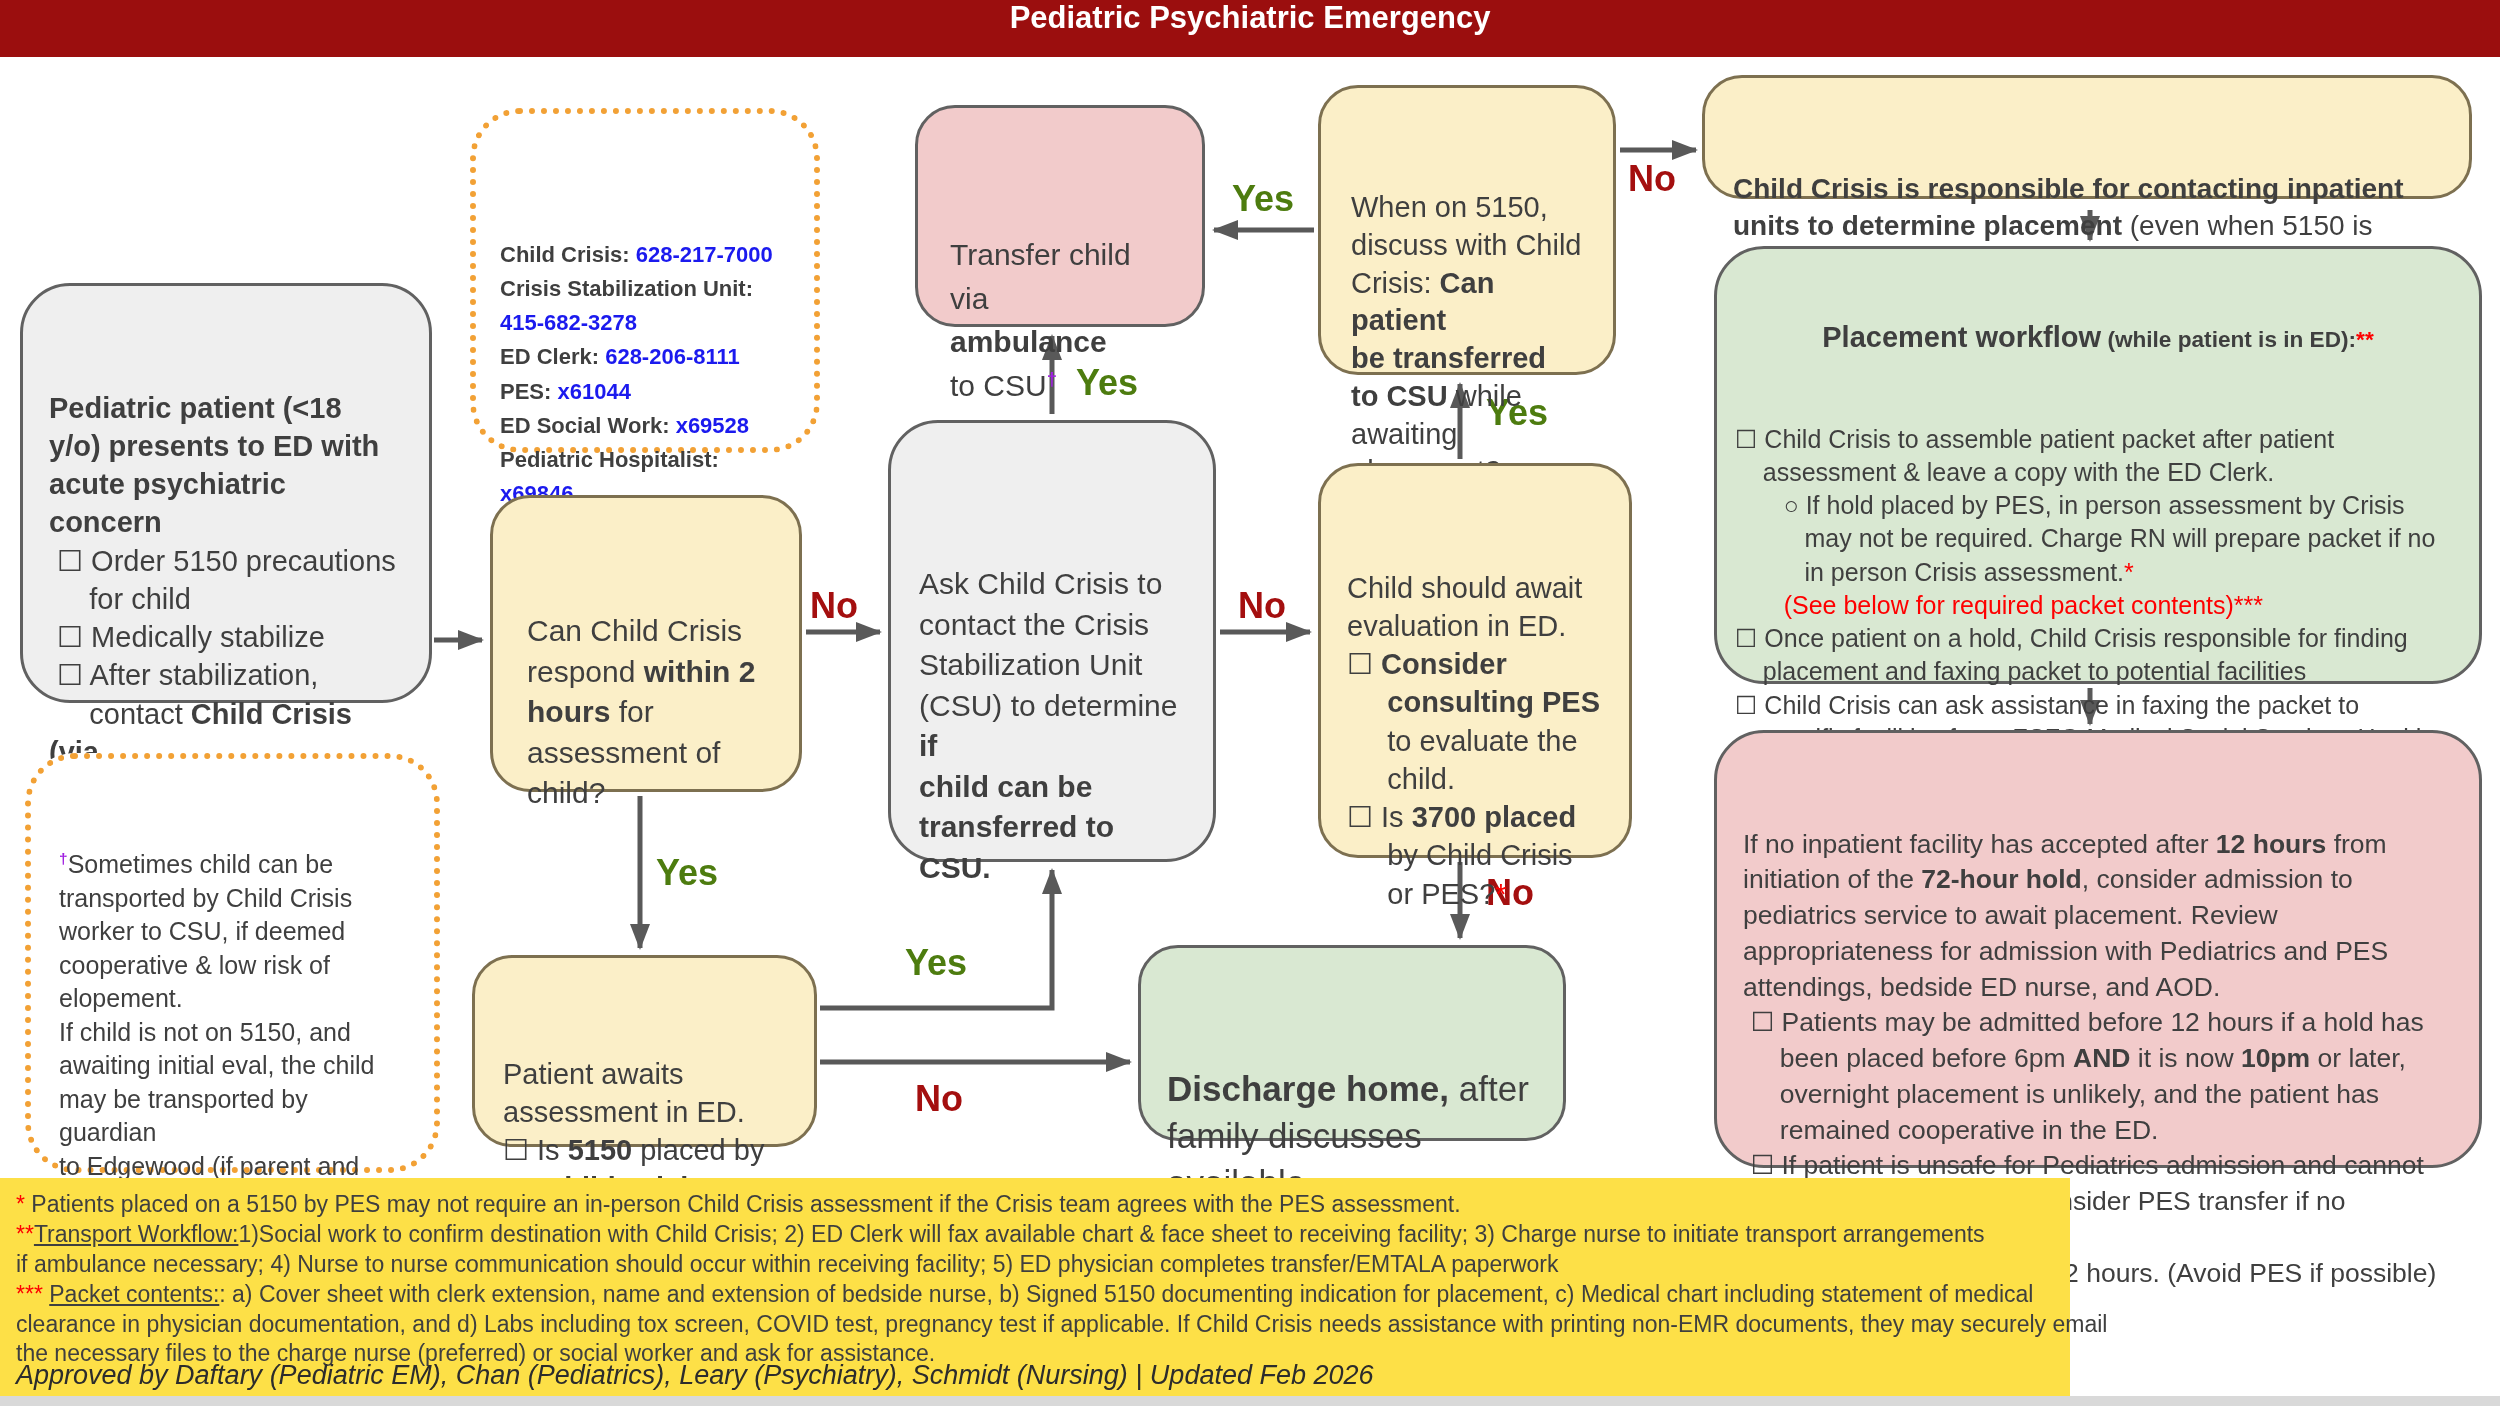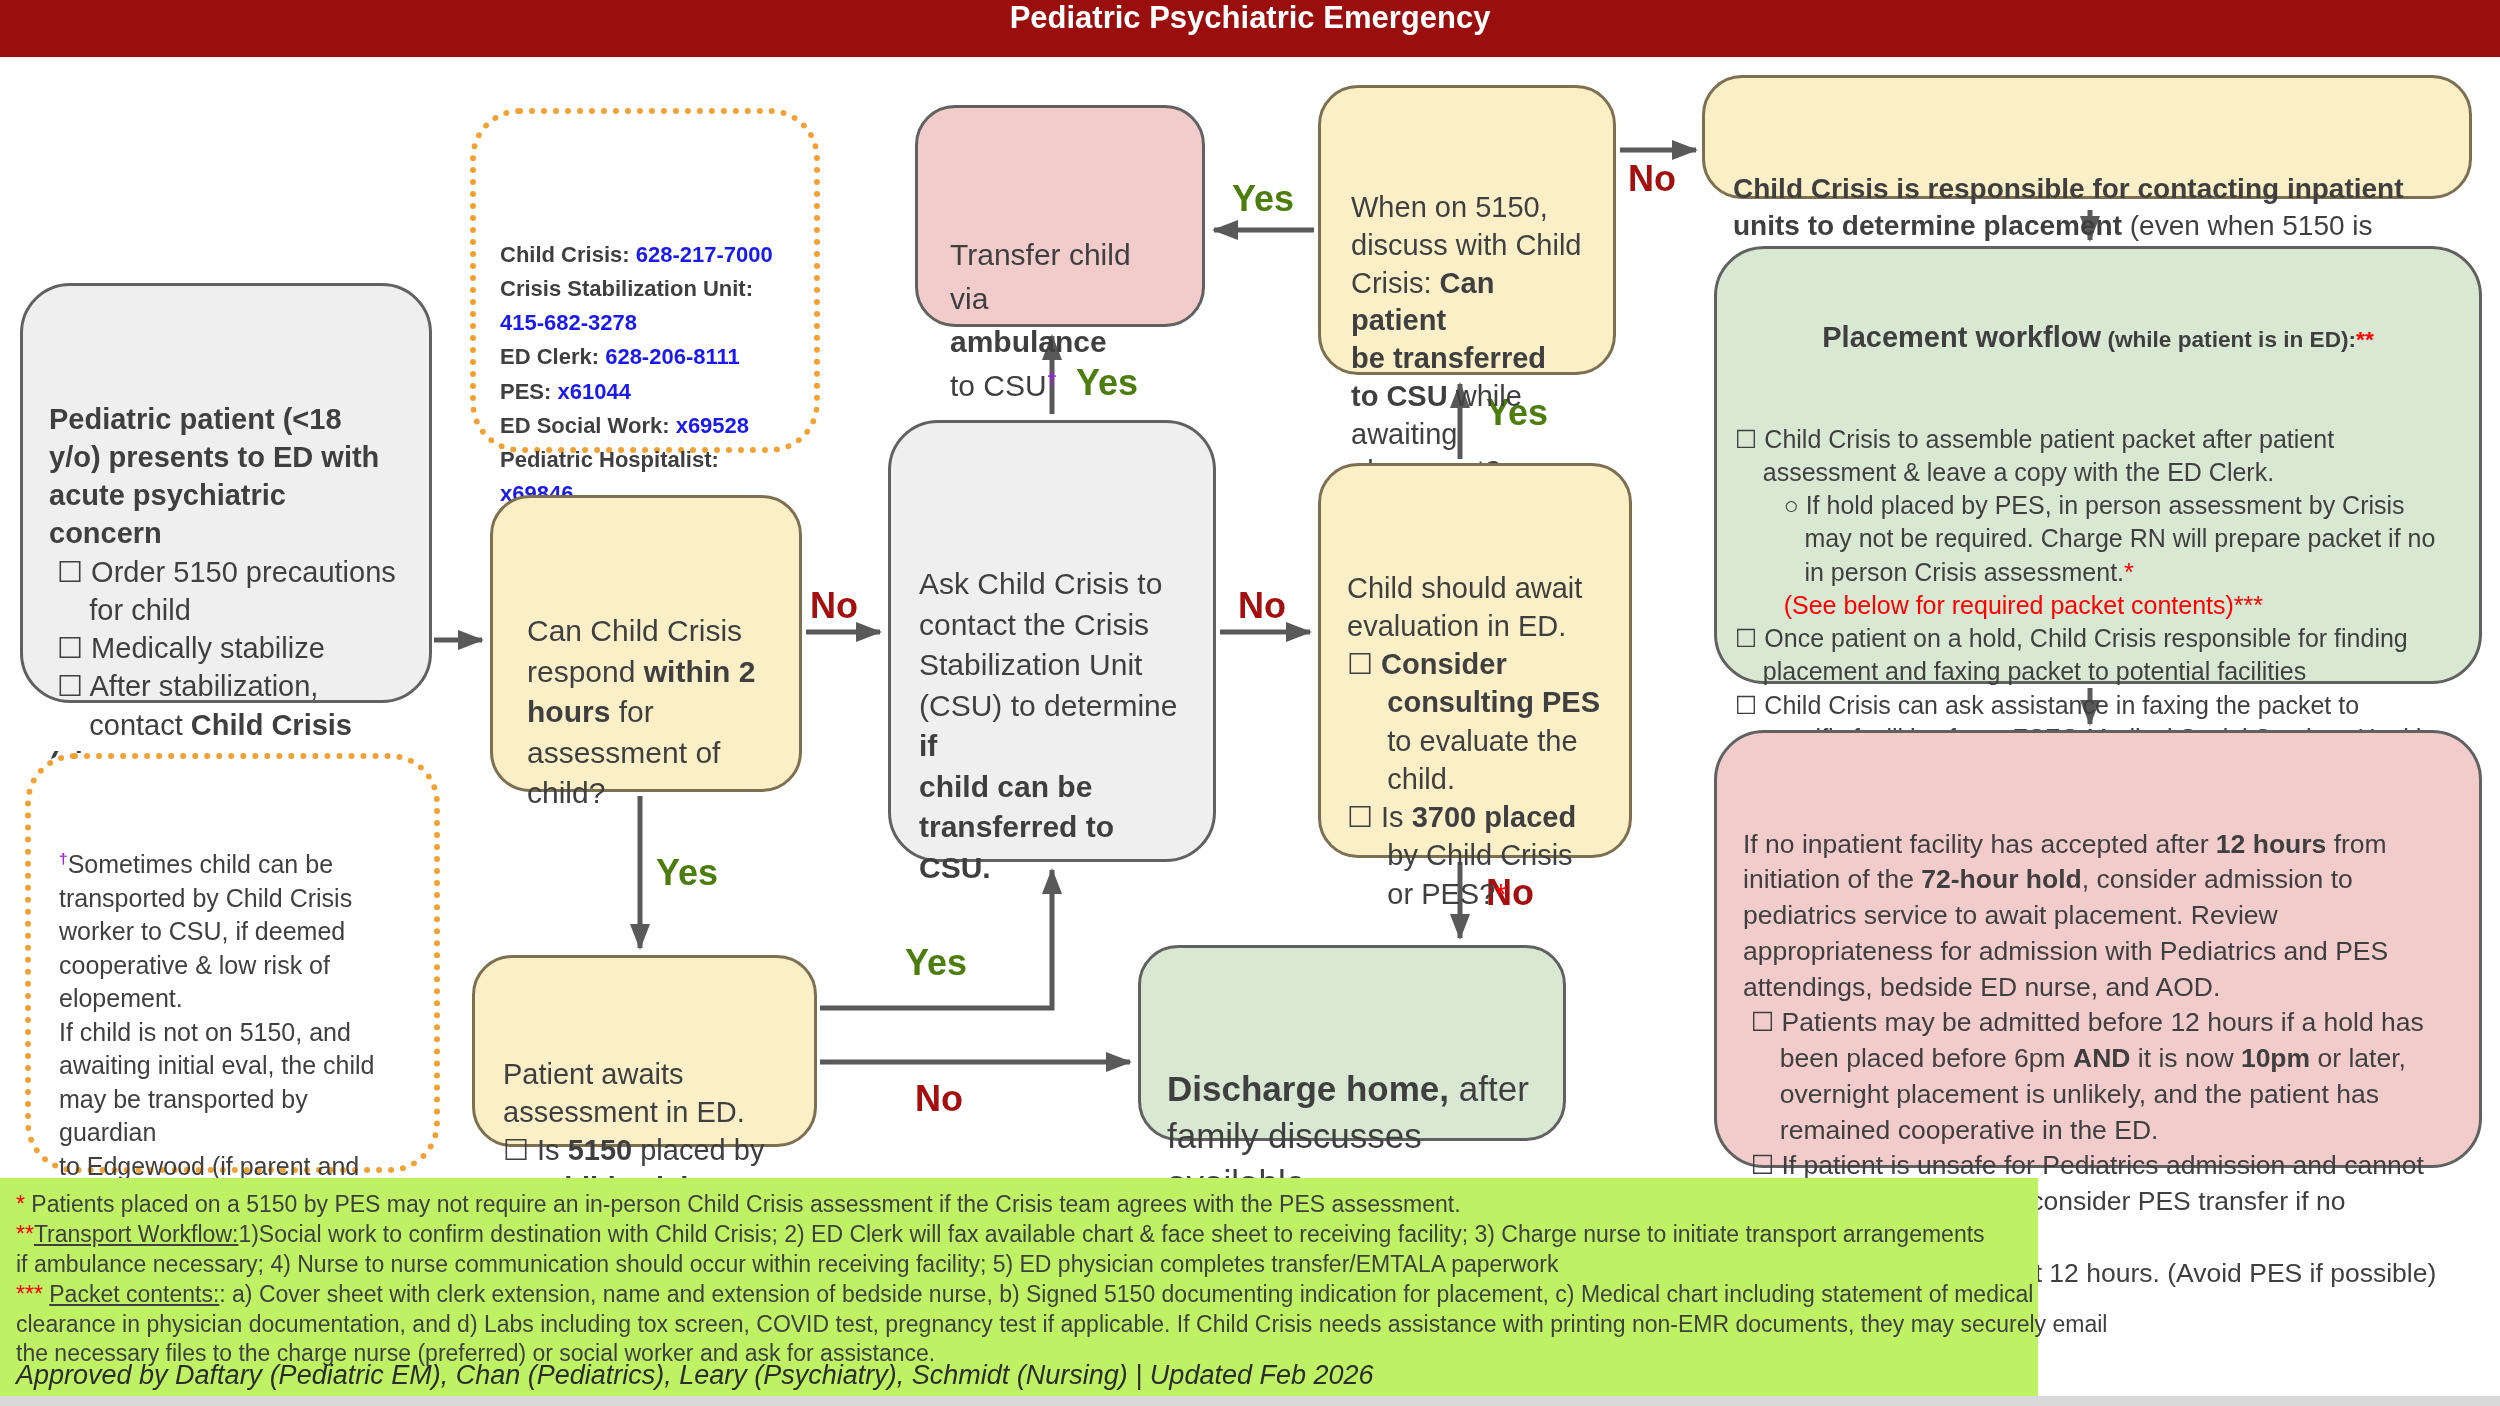--- a/index.html
+++ b/index.html
@@ -20,21 +20,21 @@
   .red{color:#fe0000;}
   .u{text-decoration:underline;}
   .i{font-style:italic;}
   .sup{vertical-align:super;font-size:0.62em;font-weight:bold;}
   .purple{color:#a020e0;}
   .small{font-size:0.78em;}
   .edge-label{position:absolute;font-weight:bold;font-size:36px;white-space:nowrap;}
   .yes{color:#4d7c0f;}
   .no{color:#a40f0f;}
   svg.arrows{position:absolute;left:0;top:0;pointer-events:none;}
-  .footer{position:absolute;left:0;top:1178px;width:2038px;height:218px;background:#bef264;}
+  .footer{position:absolute;left:0;top:1178px;width:2038px;height:218px;background:#fde047;padding-left:32px;}
   .footnotes{position:absolute;left:16px;top:12px;width:2100px;font-size:23px;line-height:1.3;}
   .footnotes>div{white-space:pre-wrap;}
   .approval{position:absolute;left:16px;top:182px;font-size:27px;color:#2c2c2c;white-space:pre-wrap;}
   .bottom-strip{position:absolute;left:0;top:1396px;width:2500px;height:10px;background:#d9d9d9;}
   .heading-center{text-align:center;white-space:pre-wrap;}
 </style>
 </head>
 <body>
 
 <div class="canvas">
@@ -70,21 +70,21 @@
   <div class="edge-label yes" style="left:656px;top:852px;">Yes</div>
   <div class="edge-label yes" style="left:1076px;top:362px;">Yes</div>
   <div class="edge-label no" style="left:1238px;top:585px;">No</div>
   <div class="edge-label yes" style="left:1232px;top:178px;">Yes</div>
   <div class="edge-label no" style="left:1628px;top:158px;">No</div>
   <div class="edge-label yes" style="left:1486px;top:392px;">Yes</div>
   <div class="edge-label no" style="left:1486px;top:872px;">No</div>
   <div class="edge-label yes" style="left:905px;top:942px;">Yes</div>
   <div class="edge-label no" style="left:915px;top:1078px;">No</div>
 
-  <div class="node fill-grey r50" style="left:20px;top:283px;width:412px;height:420px;padding:37px 26px;font-size:29px;line-height:1.32;">
+  <div class="node fill-grey r50" style="left:20px;top:283px;width:412px;height:420px;padding:26px 26px;font-size:29px;line-height:1.32;">
     <div style="white-space:pre-wrap;"><span class="b">Pediatric patient (&lt;18
 y/o) presents to ED with
 acute psychiatric
 concern</span><span>
  ☐ Order 5150 precautions
      for child
  ☐ Medically stabilize
  ☐ After stabilization,
      contact </span><span class="b">Child Crisis (via
      ED Social Work </span><span class="blue">x69528</span><span class="b">)</span></div>

